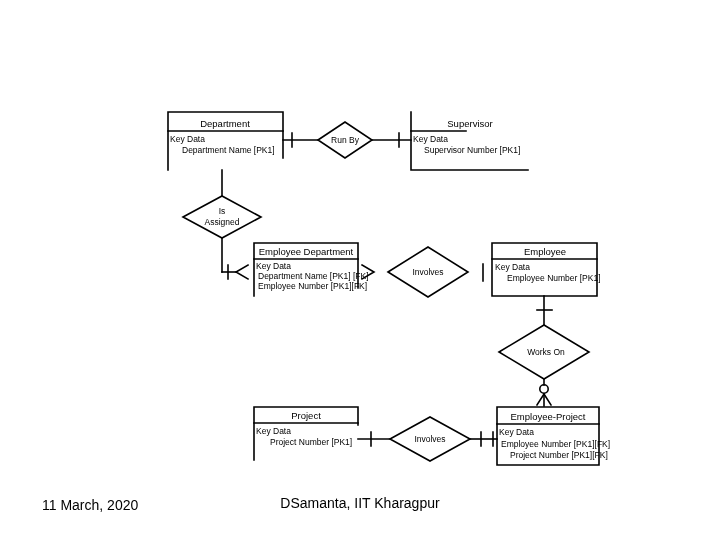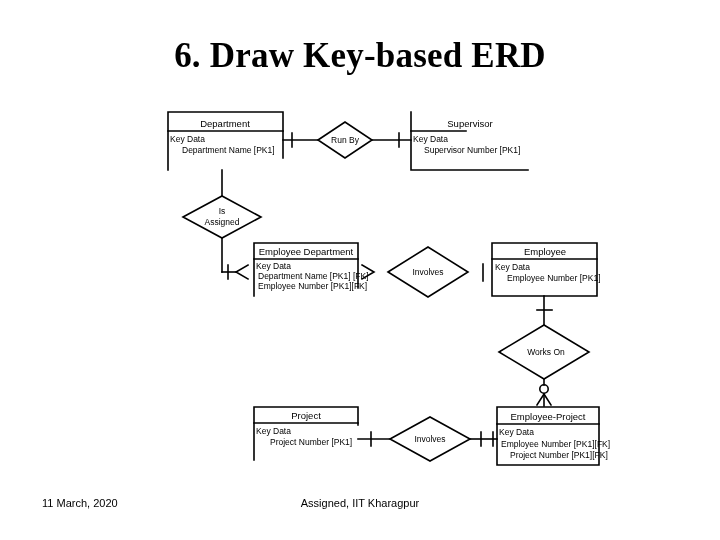--- a/index.html
+++ b/index.html
@@ -11,30 +11,29 @@
 
   #title{
     position:absolute;left:0;top:36px;width:720px;text-align:center;
     font-family:"Liberation Serif",serif;font-weight:bold;font-size:35px;
     letter-spacing:.2px;color:#000;white-space:nowrap;
   }
 
   #erd{position:absolute;left:0;top:0;width:720px;height:540px;text-align:center;}
   #erd svg{display:block;}
 
-  .ft{position:absolute;font-family:"Liberation Sans",sans-serif;font-size:11px;color:#000;}
+  .ft{position:absolute;font-family:"Liberation Sans",sans-serif;font-size:14px;color:#000;}
   #ft-date{left:42px;top:497px;}
   #ft-course{left:200px;top:495px;width:320px;text-align:center;line-height:17px;}
 </style>
 </head>
 <body>
 
 <div id="slide">
 
-  <div id="title">6. Draw Key-based ERD</div>
 
   <div id="erd">
     <svg width="720" height="540" viewBox="0 0 720 540" xmlns="http://www.w3.org/2000/svg">
       <g fill="none" stroke="#000" stroke-width="1.6" stroke-linecap="square">
 
         <g>
           <path d="M168 112 H283 M168 112 V170 M283 112 V158"></path>
           <path d="M168 131 H283"></path>
         </g>
 
@@ -160,16 +159,16 @@
         <text x="501" y="447" font-size="8.5">Employee Number [PK1][FK]</text>
         <text x="510" y="458" font-size="8.5">Project Number [PK1][FK]</text>
 
       </g>
     </svg>
   </div>
 
   <div class="ft" id="ft-date">11 March, 2020</div>
 
   <div class="ft" id="ft-course">
-    <div>Assigned, IIT Kharagpur</div>
+    <div>DSamanta, IIT Kharagpur</div>
   </div>
 
 </div>
 
 </body></html>

